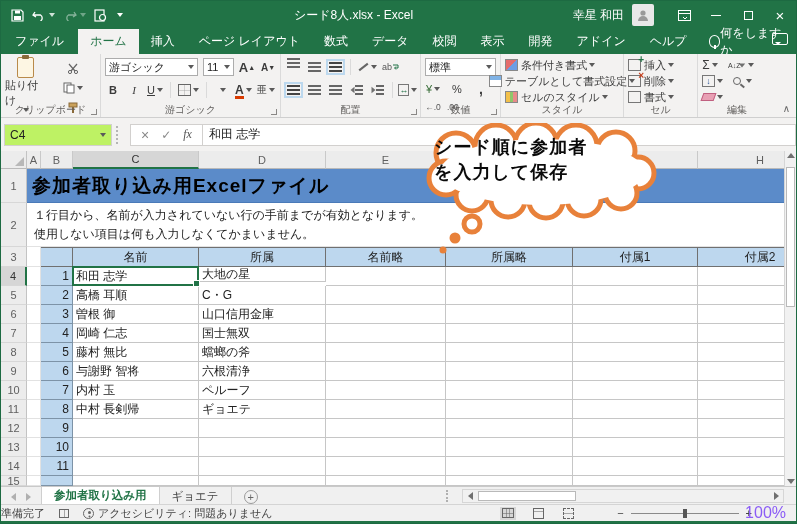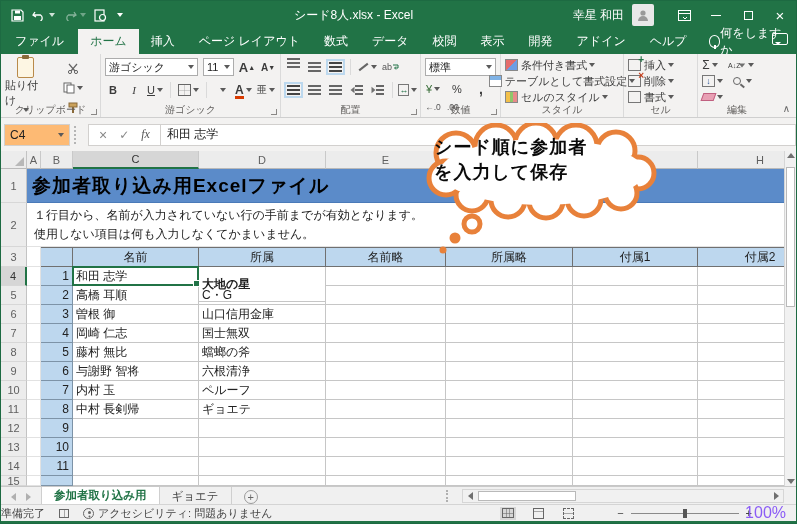--- a/index.html
+++ b/index.html
@@ -53,21 +53,21 @@
 .stlabel{white-space:nowrap}
 .cellico{width:13px;height:12px;border:1px solid #777;position:relative;margin-right:3px}
 .cellico span{position:absolute;right:-4px;top:-6px;font-size:10px;font-weight:bold}
 .eraser{width:13px;height:8px;background:#e8a0b4;transform:skewX(-20deg);border:1px solid #c06080}
 .mag{width:8px;height:8px;border:1.5px solid #666;border-radius:50%;position:relative}
 .mag:after{content:"";position:absolute;left:6px;top:7px;width:5px;height:1.5px;background:#666;transform:rotate(40deg)}
 .boxarrow{width:13px;height:12px;border:1px solid #777;display:flex;align-items:center;justify-content:center;font-size:9px;color:#217346}
 .collapse{position:absolute;right:6px;bottom:3px;color:#666;font-size:10px}
 
 .fbar{position:absolute;top:117px;left:0;right:0;height:33px;background:#f3f2f1;display:flex;align-items:center;gap:0}
-.namebox{width:66px;height:22px;margin-left:3px;background:#fdba74;border:1px solid #d2d0ce;display:flex;align-items:center;justify-content:space-between;padding:0 5px;font-size:12px;color:#222}
+.namebox{width:108px;height:22px;margin-left:3px;background:#bef264;border:1px solid #d2d0ce;display:flex;align-items:center;justify-content:space-between;padding:0 5px;font-size:12px;color:#222}
 .vdots{width:10px;height:18px;border-left:2px dotted #b5b5b5;margin:0 4px}
 .fbtns{display:flex;align-items:center;gap:12px;background:#fff;border:1px solid #d2d0ce;height:22px;padding:0 10px;color:#888;font-size:12px}
 .fx{font-style:italic;font-family:"Liberation Serif",serif;color:#555}
 .finput{flex:1;height:22px;background:#fff;border:1px solid #d2d0ce;border-left:none;font-size:12px;color:#222;display:flex;align-items:center;padding:0 6px}
 
 .grid{position:absolute;top:150px;left:0;width:785px;height:335px;background:#fff;overflow:hidden}
 .colheads{display:flex;height:18px}
 .corner{width:26px;height:18px;background:#ececec;border-right:1px solid #c3c3c3;border-bottom:1px solid #b9b9b9;position:relative;flex-shrink:0}
 .corner:after{content:"";position:absolute;right:2px;bottom:2px;border-left:9px solid transparent;border-bottom:9px solid #b8b8b8}
 .ch{height:18px;background:#ececec;border-right:1px solid #c9c9c9;border-bottom:1px solid #b9b9b9;font-size:11px;color:#5f5f5f;display:flex;align-items:center;justify-content:center;flex-shrink:0}
@@ -502,21 +502,21 @@
           <span class="cell thead" style="width: 120px; height: 20px;">名前略</span>
           <span class="cell thead" style="width: 127px; height: 20px;">所属略</span>
           <span class="cell thead" style="width: 125px; height: 20px;">付属1</span>
           <span class="cell thead" style="width: 125px; height: 20px;">付属2</span>
         </div>
         <div class="row" style="height: 19px;">
           <span class="rh sel" style="height: 19px;">4</span>
           <span class="cell" style="width: 14px; height: 19px;"></span>
           <span class="cell tseed" style="width: 32px; height: 19px;">1</span>
           <span class="cell tdata" style="width: 126px; height: 19px;">和田 志学</span>
-          <span class="cell tdata" style="width: 127px; height: 35px; font-weight: bold;">大地の星</span>
+          <span class="cell tdata" style="width: 127px; height: 15px;">大地の星</span>
           <span class="cell tdata" style="width: 120px; height: 19px;"></span>
           <span class="cell tdata" style="width: 127px; height: 19px;"></span>
           <span class="cell tdata" style="width: 125px; height: 19px;"></span>
           <span class="cell tdata" style="width: 125px; height: 19px;"></span>
         </div>
         <div class="row" style="height: 19px;">
           <span class="rh" style="height: 19px;">5</span>
           <span class="cell" style="width: 14px; height: 19px;"></span>
           <span class="cell tseed" style="width: 32px; height: 19px;">2</span>
           <span class="cell tdata" style="width: 126px; height: 19px;">高橋 耳順</span>

